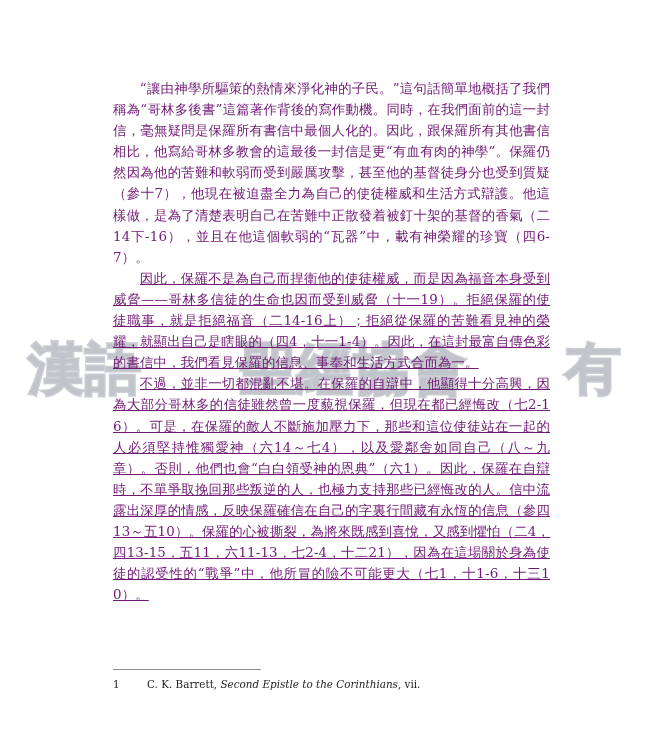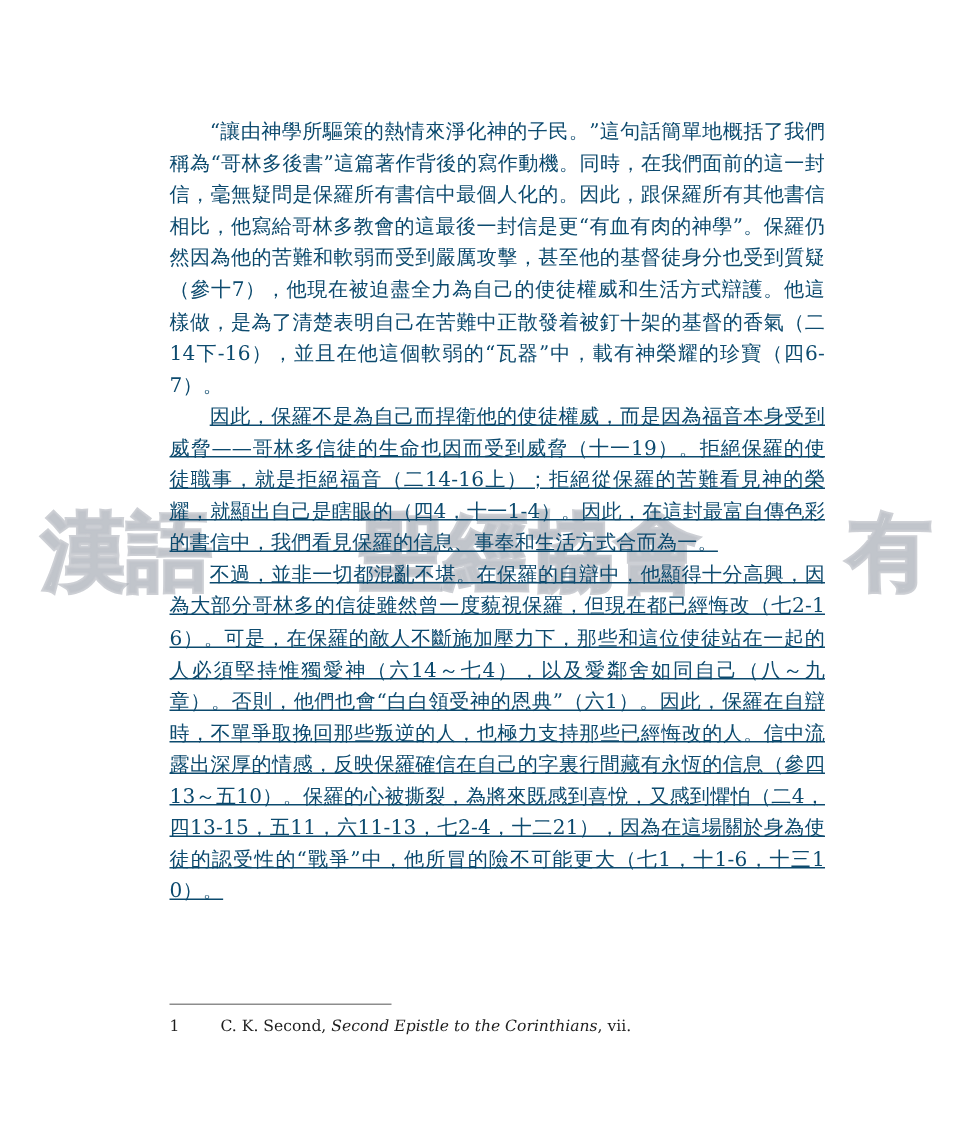--- a/index.html
+++ b/index.html
@@ -71,21 +71,21 @@
     line-height: 1.2;
   }
 
   p.para {
     margin: 0;
     font-size: 13.4px;
     line-height: 21.1px;
     text-align: justify;
     text-justify: inter-character;
     text-indent: 2em;
-    color: #0c4a6e;
+    color: #701a75;
     letter-spacing: 0.15px;
     word-break: break-all;
   }
   p.para + p.para { margin-top: 0; text-decoration: underline; }
 
   
   .footnote-area {
     position: absolute;
     left: 113px;
     top: 669px;
@@ -133,17 +133,17 @@
 
     <p class="para">“讓由神學所驅策的熱情來淨化神的子民。”這句話簡單地概括了我們稱為“哥林多後書”這篇著作背後的寫作動機。同時，在我們面前的這一封信，毫無疑問是保羅所有書信中最個人化的。因此，跟保羅所有其他書信相比，他寫給哥林多教會的這最後一封信是更“有血有肉的神學”。保羅仍然因為他的苦難和軟弱而受到嚴厲攻擊，甚至他的基督徒身分也受到質疑（參十7），他現在被迫盡全力為自己的使徒權威和生活方式辯護。他這樣做，是為了清楚表明自己在苦難中正散發着被釘十架的基督的香氣（二14下-16），並且在他這個軟弱的“瓦器”中，載有神榮耀的珍寶（四6-7）。</p>
     <p class="para">因此，保羅不是為自己而捍衛他的使徒權威，而是因為福音本身受到威脅——哥林多信徒的生命也因而受到威脅（十一19）。拒絕保羅的使徒職事，就是拒絕福音（二14-16上）；拒絕從保羅的苦難看見神的榮耀，就顯出自己是瞎眼的（四4，十一1-4）。因此，在這封最富自傳色彩的書信中，我們看見保羅的信息、事奉和生活方式合而為一。</p>
     <p class="para">不過，並非一切都混亂不堪。在保羅的自辯中，他顯得十分高興，因為大部分哥林多的信徒雖然曾一度藐視保羅，但現在都已經悔改（七2-16）。可是，在保羅的敵人不斷施加壓力下，那些和這位使徒站在一起的人必須堅持惟獨愛神（六14～七4），以及愛鄰舍如同自己（八～九章）。否則，他們也會“白白領受神的恩典”（六1）。因此，保羅在自辯時，不單爭取挽回那些叛逆的人，也極力支持那些已經悔改的人。信中流露出深厚的情感，反映保羅確信在自己的字裏行間藏有永恆的信息（參四13～五10）。保羅的心被撕裂，為將來既感到喜悅，又感到懼怕（二4，四13-15，五11，六11-13，七2-4，十二21），因為在這場關於身為使徒的認受性的“戰爭”中，他所冒的險不可能更大（七1，十1-6，十三10）。</p>
   </div>
 
   <div class="footnote-area">
     <div class="footnote-rule"></div>
     <div class="footnote">
       <span class="fn-num">1</span>
-      <span class="fn-text"><span>C. K. Second,</span> <span class="fn-italic">Second Epistle to the Corinthians</span><span>, vii.</span></span>
+      <span class="fn-text"><span>C. K. Barrett,</span> <span class="fn-italic">Second Epistle to the Corinthians</span><span>, vii.</span></span>
     </div>
   </div>
 
 </div>
 
 </body></html>

